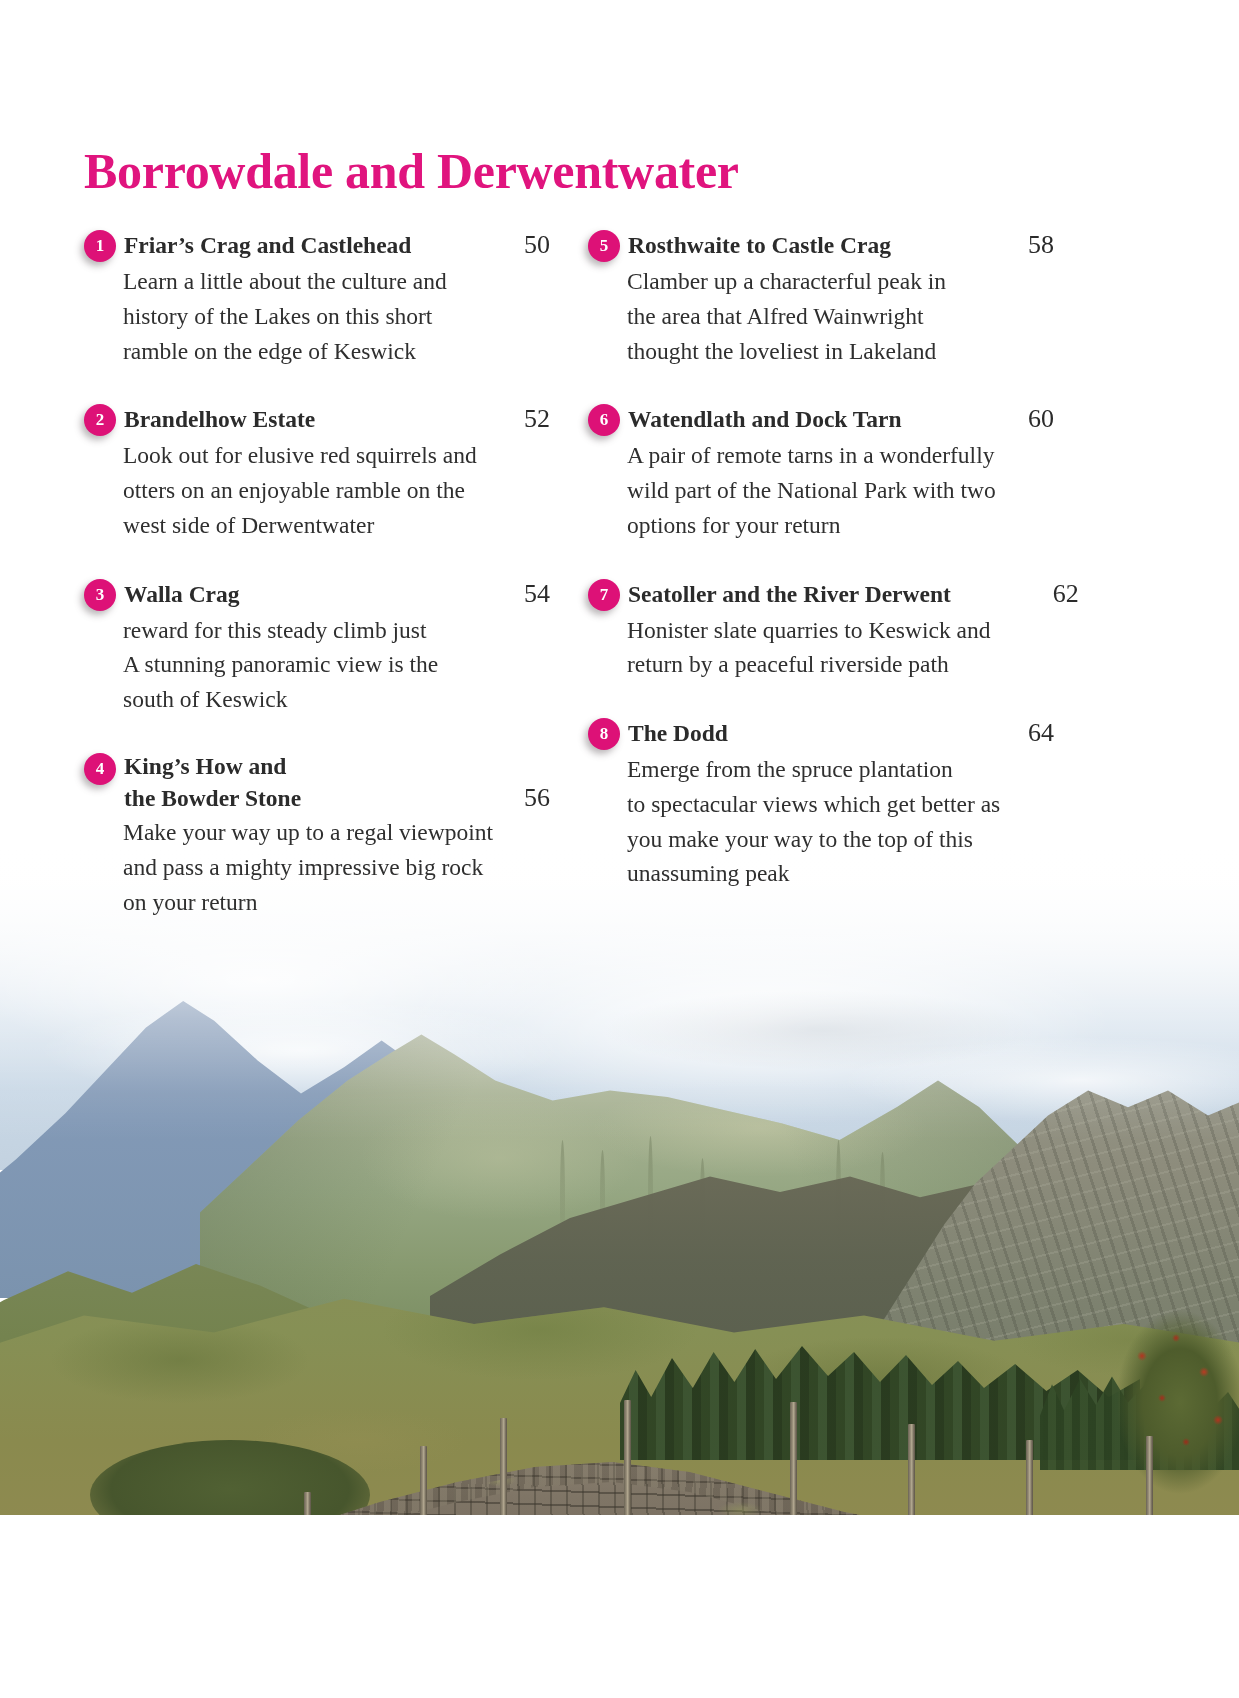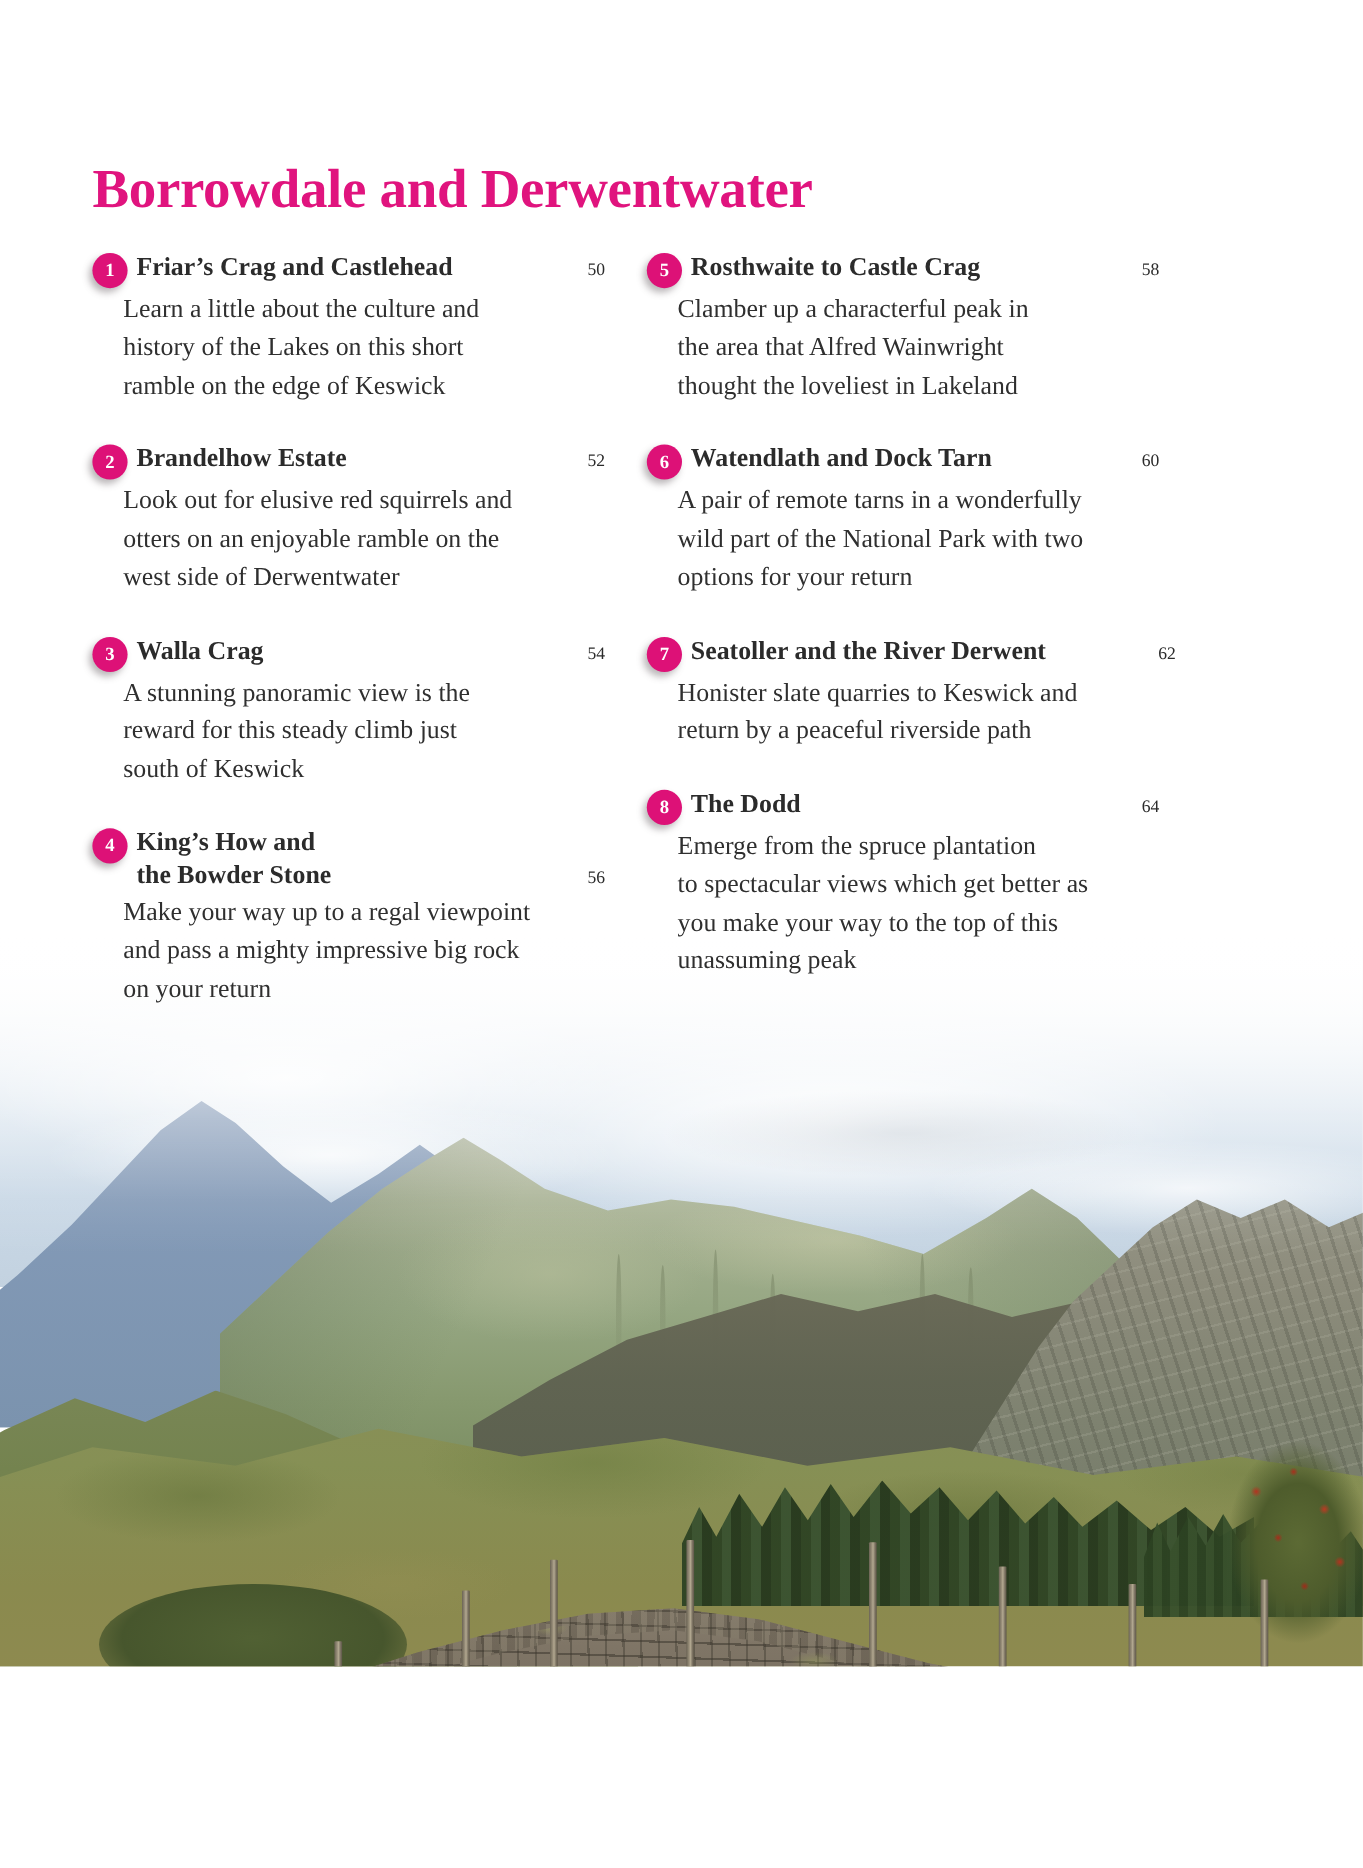--- a/index.html
+++ b/index.html
@@ -309,28 +309,28 @@
     font-size: 23.5px;
     font-weight: bold;
     color: #2b2b2b;
     line-height: 1.30;
     gap: 22px;
   }
   .head-line .ttl { white-space: nowrap; }
   .head-line .dots { flex: 1 1 auto; min-width: 6px; }
   .pageno {
     font-weight: normal;
-    font-size: 16px;
+    font-size: 26px;
     color: #2b2b2b;
     white-space: nowrap;
     padding-left: 8px;
     margin-left: 44px;
   }
   .blurb {
-    margin-left: 28px;
+    margin-left: 39px;
     font-size: 23.5px;
     line-height: 1.48;
     color: #2f2f2f;
   }
   .blurb div { white-space: nowrap; }
 
   #folio {
     position: absolute;
     right: 52px;
     top: 1622px;
@@ -440,22 +440,22 @@
           <div class="badge">3</div>
           <div class="head-lines">
             <div class="head-line">
               <span class="ttl">Walla Crag</span>
               <span class="dots"></span>
               <span class="pageno">54</span>
             </div>
           </div>
         </div>
         <div class="blurb">
+          <div>reward for this steady climb just</div>
           <div>A stunning panoramic view is the</div>
-          <div>reward for this steady climb just</div>
           <div>south of Keswick</div>
         </div>
       </div>
 
       <div class="entry">
         <div class="entry-head">
           <div class="badge">4</div>
           <div class="head-lines">
             <div class="head-line">
               <span class="ttl">King’s How and</span>

